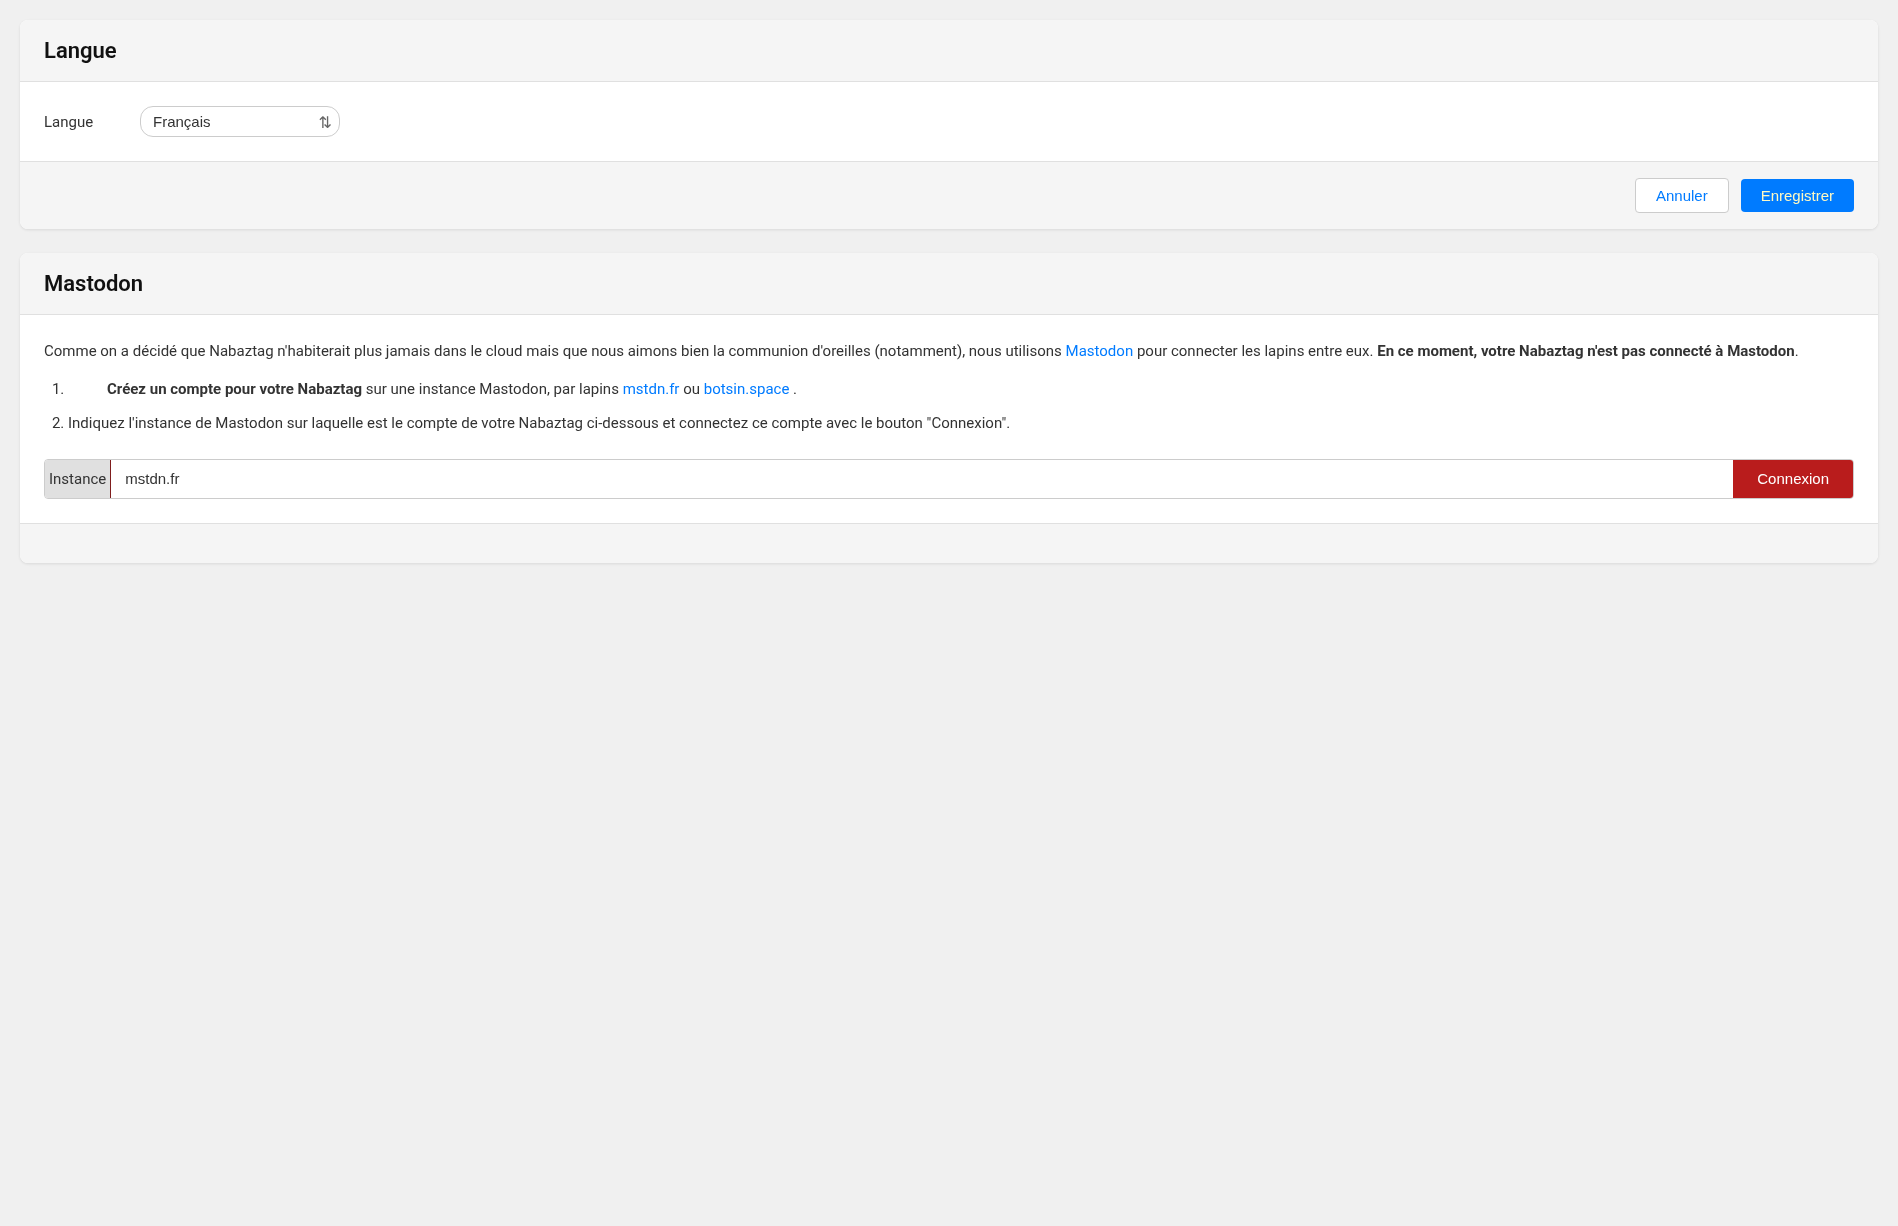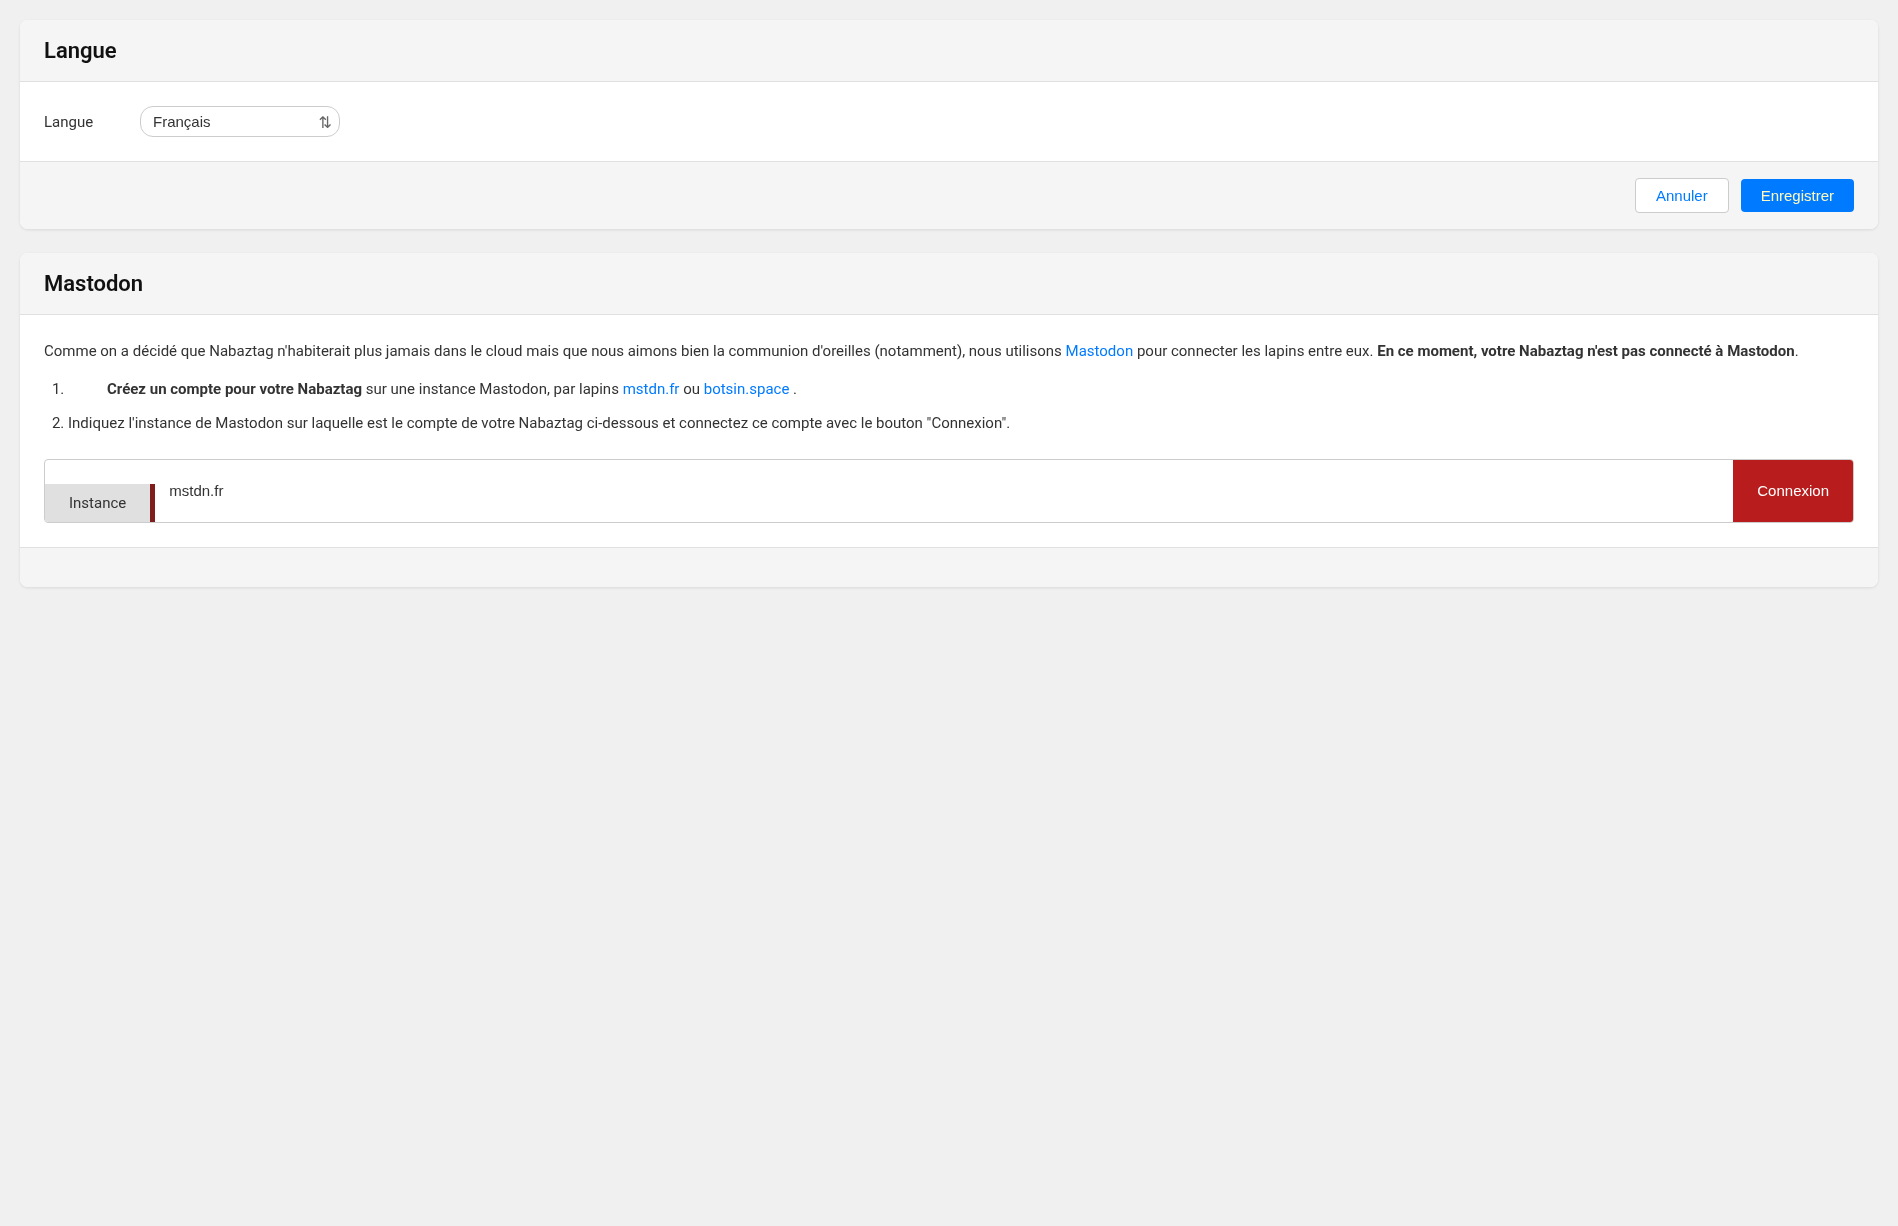--- a/index.html
+++ b/index.html
@@ -157,28 +157,27 @@
       display: flex;
       align-items: stretch;
       border: 1px solid #ccc;
       border-radius: 4px;
       overflow: hidden;
       margin-top: 8px;
     }
 
     .instance-label {
       background: #e0e0e0;
-      padding: 10px 24px;
+      padding: 10px 4px;
       font-size: 15px;
       color: #333;
       display: flex;
       align-items: center;
-      border-right: 5px solid #7f1d1d;
+      border-right: 1px solid #7f1d1d;
       white-space: nowrap;
-      margin-top: 24px;
     }
 
     .instance-input {
       flex: 1;
       border: none;
       outline: none;
       padding: 10px 14px;
       font-size: 15px;
       color: #333;
     }

